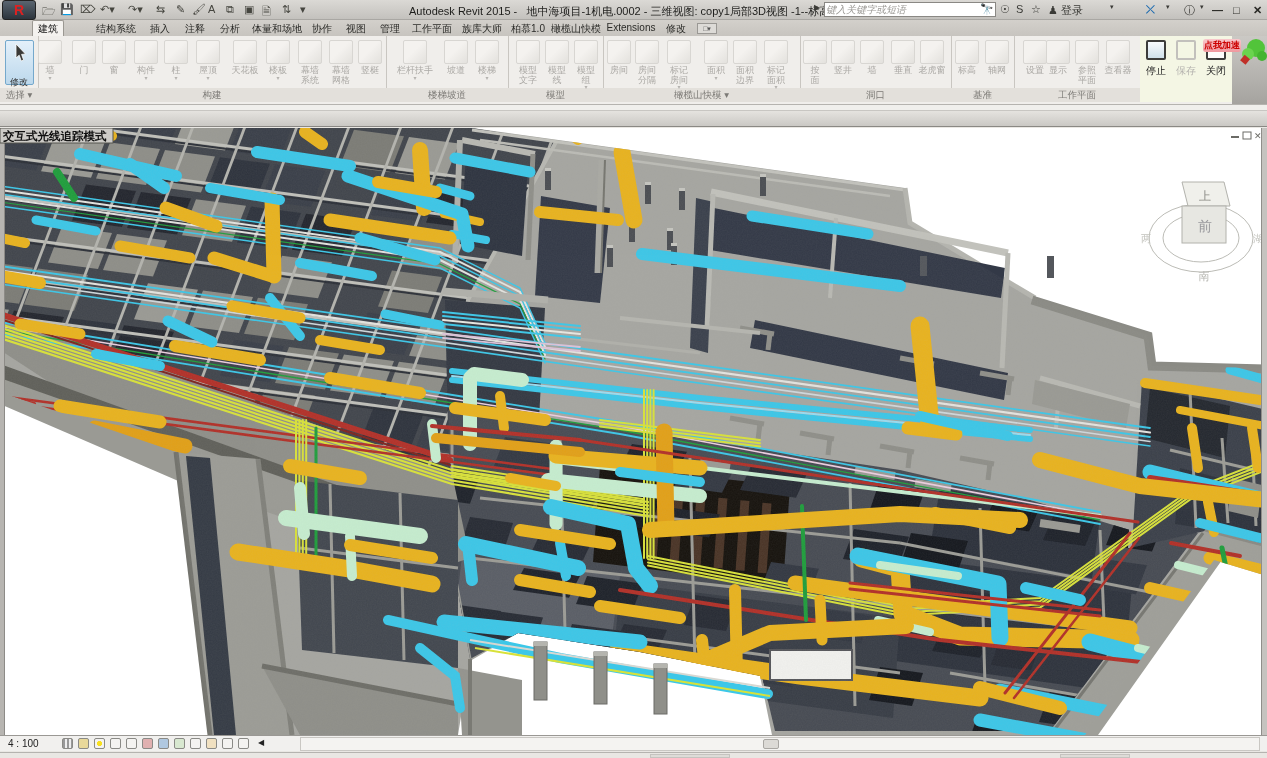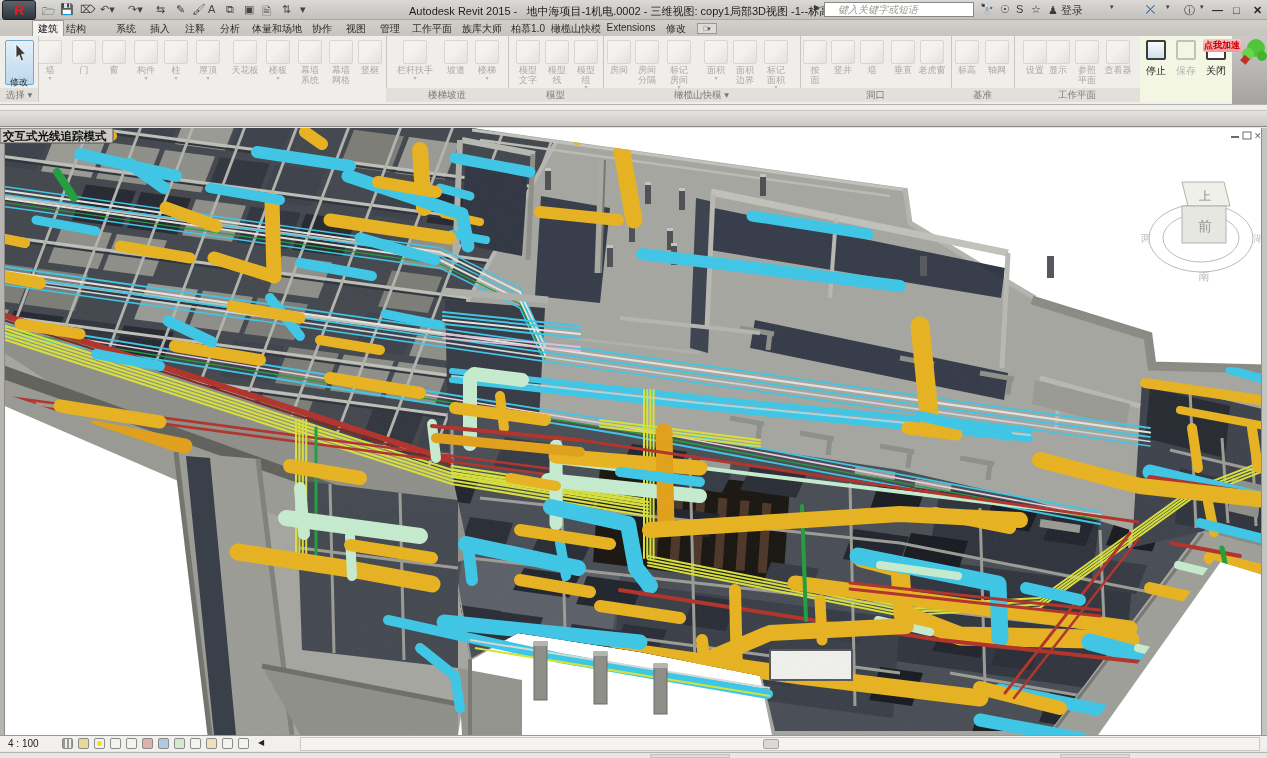--- a/index.html
+++ b/index.html
@@ -1,19 +1,19 @@
 <!DOCTYPE html>
 <html><head><meta charset="utf-8"><style>
 *{margin:0;padding:0;box-sizing:border-box}
 body{width:1267px;height:758px;font-family:"Liberation Sans",sans-serif;overflow:hidden;background:#e9e7e3;position:relative}
 .titlebar{position:absolute;left:0;top:0;width:1267px;height:20px;background:linear-gradient(#dbd9d5,#c3c1bd);border-bottom:1px solid #a9a7a3}
 .appbtn{position:absolute;left:2px;top:0px;width:34px;height:20px;background:linear-gradient(#5a6570,#2c343c);border-radius:3px;border:1px solid #222;color:#d22;font-weight:bold;font-size:14px;text-align:center;line-height:19px}
 .qat{position:absolute;top:3px;height:16px;color:#45453f;font-size:11px}
 .title{position:absolute;left:409px;top:4px;font-size:11px;color:#1d1d1b}
-.search{position:absolute;left:824px;top:2px;width:150px;height:15px;background:#fff;border:1px solid #8a8884;font-size:10px;color:#9a9894;font-style:italic;padding-left:13px;line-height:14px}
+.search{position:absolute;left:824px;top:2px;width:172px;height:15px;background:#fff;border:1px solid #8a8884;font-size:10px;color:#9a9894;font-style:italic;padding-left:1px;line-height:14px}
 .tbi{position:absolute;top:3px;font-size:11px;color:#3a3a36}
 .winb{position:absolute;top:4px;font-size:11px;color:#2a2a26;font-weight:bold}
 .tabsrow{position:absolute;left:0;top:20px;width:1267px;height:16px;background:linear-gradient(#d3d0cb,#c7c4bf)}
 .tab{position:absolute;top:2px;font-size:10px;color:#2b2b28;white-space:nowrap}
 .tab.act{background:#f4f2ef;border:1px solid #9b9892;border-bottom:none;border-radius:2px 2px 0 0;padding:0 5px;top:0px;height:16px;line-height:16px;color:#111}
 .tabdrop{position:absolute;left:697px;top:3px;width:20px;height:11px;border:1px solid #9a9894;background:#dddbd7;font-size:7px;color:#555;text-align:center;line-height:10px}
 .ribbon{position:absolute;left:0;top:36px;width:1267px;height:69px;background:#f0eeeb;border-bottom:1px solid #b5b3af}
 .rbtn{position:absolute;top:3px;text-align:center}
 .ric{width:24px;height:24px;margin:1px auto 2px;border:1px solid #d8d6d2;border-radius:2px;background:linear-gradient(135deg,#f4f2ef 45%,#e3e1dd)}
 .rlb{font-size:9px;line-height:9.5px;color:#aba9a5}
@@ -67,40 +67,41 @@
  <span class="tbi" style="left:1146px;color:#1a6ab0;font-weight:bold">⤫</span>
     <span class="tbi" style="left:1166px;font-size:7px">▾</span>
  <span class="tbi" style="left:1184px">ⓘ</span>
     <span class="tbi" style="left:1200px;font-size:7px">▾</span>
  <span class="winb" style="left:1212px">—</span>
     <span class="winb" style="left:1233px">□</span>
     <span class="winb" style="left:1253px">✕</span>
 </div>
 <div class="tabsrow">
     <span class="tab act" style="left:48px;transform:translateX(-50%)">建筑</span>
-    <span class="tab" style="left:76px;transform:translateX(-50%)">结构</span>
+    <span class="tab" style="left:106px;transform:translateX(-50%)">结构</span>
     <span class="tab" style="left:126px;transform:translateX(-50%)">系统</span>
     <span class="tab" style="left:160px;transform:translateX(-50%)">插入</span>
     <span class="tab" style="left:195px;transform:translateX(-50%)">注释</span>
     <span class="tab" style="left:230px;transform:translateX(-50%)">分析</span>
     <span class="tab" style="left:277px;transform:translateX(-50%)">体量和场地</span>
     <span class="tab" style="left:322px;transform:translateX(-50%)">协作</span>
     <span class="tab" style="left:356px;transform:translateX(-50%)">视图</span>
     <span class="tab" style="left:390px;transform:translateX(-50%)">管理</span>
     <span class="tab" style="left:432px;transform:translateX(-50%)">工作平面</span>
     <span class="tab" style="left:482px;transform:translateX(-50%)">族库大师</span>
     <span class="tab" style="left:528px;transform:translateX(-50%)">柏慕1.0</span>
     <span class="tab" style="left:576px;transform:translateX(-50%)">橄榄山快模</span>
     <span class="tab" style="left:631px;transform:translateX(-50%)">Extensions</span>
     <span class="tab" style="left:676px;transform:translateX(-50%)">修改</span>
     <span class="tabdrop">□▾</span>
   </div>
 <div class="ribbon">
  <div class="plab" style="left:0px;width:38px">选择 ▾</div>
     <div class="psep" style="left:38px"></div>
+    <div class="plab" style="left:38px;width:348px">构建</div>
     <div class="psep" style="left:386px"></div>
     <div class="plab" style="left:386px;width:122px">楼梯坡道</div>
     <div class="psep" style="left:508px"></div>
     <div class="plab" style="left:508px;width:95px">模型</div>
     <div class="psep" style="left:603px"></div>
     <div class="plab" style="left:603px;width:197px">橄榄山快模 ▾</div>
     <div class="psep" style="left:800px"></div>
     <div class="plab" style="left:800px;width:151px">洞口</div>
     <div class="psep" style="left:951px"></div>
     <div class="plab" style="left:951px;width:63px">基准</div>

